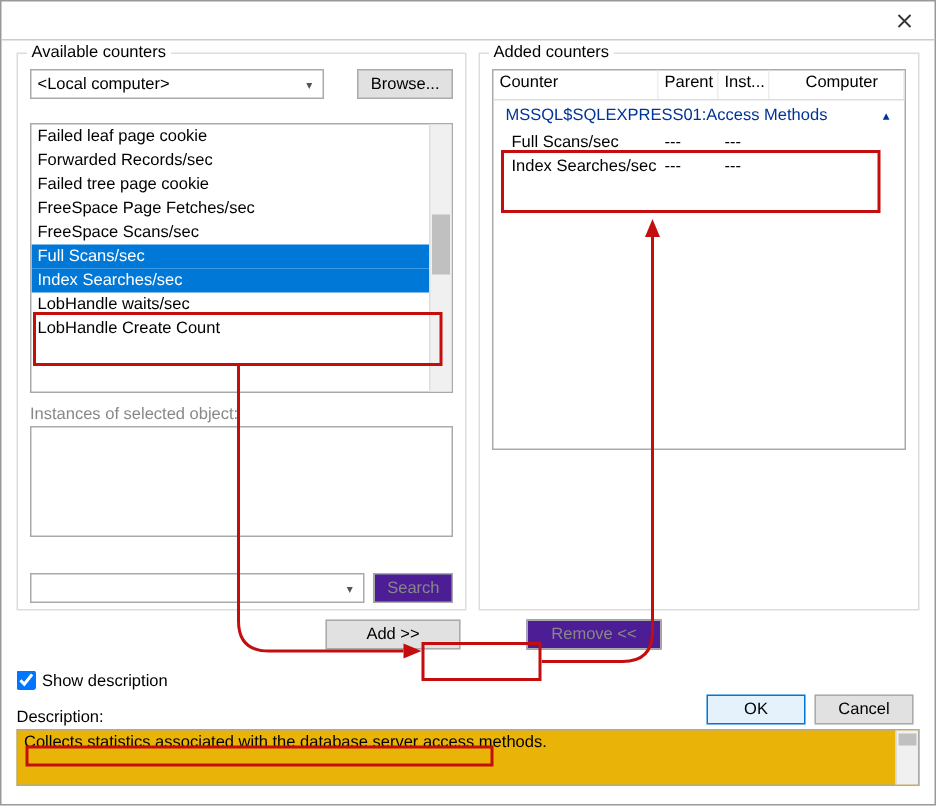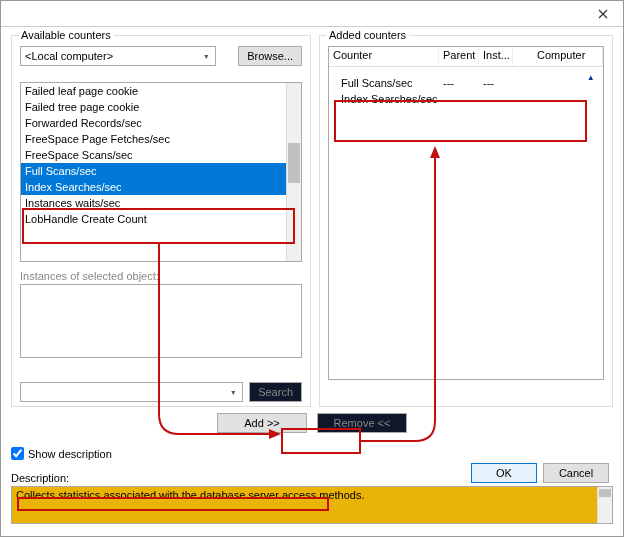--- a/index.html
+++ b/index.html
@@ -17,54 +17,54 @@
 .left-col { flex: 0 0 300px; }
 .right-col { flex: 1; }
 
 .label-row { margin-bottom: 2px; }
 
 .combo-row { display: flex; gap: 22px; margin-bottom: 16px; }
 .combo { flex: 1; height: 20px; border: 1px solid #aaa; background: #fff; padding: 0 4px; position: relative; display: flex; align-items: center; }
 .combo .caret { position: absolute; right: 2px; top: 2px; width: 14px; height: 14px; display: flex; align-items: center; justify-content: center; font-size: 8px; color: #555; }
 
 .btn { height: 20px; border: 1px solid #aaa; background: #e1e1e1; padding: 0 8px; display: flex; align-items: center; cursor: pointer; }
-.btn.disabled { color: #888; background: #0f172a; }
+.btn.disabled { color: #888; background: #4c1d95; }
 
 .listbox { border: 1px solid #aaa; background: #fff; height: 180px; position: relative; }
 .listbox-inner { position: absolute; inset: 0 15px 0 0; overflow: hidden; }
 .scrollbar-v { position: absolute; right: 0; top: 0; bottom: 0; width: 15px; background: #f0f0f0; border-left: 1px solid #ddd; }
 .scrollbar-v .thumb { position: absolute; left: 1px; right: 1px; top: 60px; height: 40px; background: #c0c0c0; }
 .list-item { height: 16px; padding: 0 4px; display: flex; align-items: center; white-space: nowrap; }
 .list-item.selected { background: #0078d7; color: #fff; }
 
 .instances-label { margin-top: 8px; margin-bottom: 2px; color: #888; }
 .instances-box { border: 1px solid #aaa; background: #fff; height: 74px; }
 
 .search-row { display: flex; gap: 6px; margin-top: 24px; }
 .search-combo { flex: 1; height: 20px; border: 1px solid #aaa; background: #fff; position: relative; }
 .search-combo .caret { position: absolute; right: 2px; top: 2px; width: 14px; height: 14px; display: flex; align-items: center; justify-content: center; font-size: 8px; color: #555; }
 
-.added-grid { border: 1px solid #aaa; background: #fff; height: 334px; display: flex; flex-direction: column; position: relative; }
+.added-grid { border: 1px solid #aaa; background: #fff; height: 254px; display: flex; flex-direction: column; position: relative; }
 .grid-header { display: flex; height: 20px; border-bottom: 1px solid #ddd; }
 .grid-header > div { border-right: 1px solid #eee; padding: 2px 4px; overflow: hidden; white-space: nowrap; }
 .col-counter { flex: 0 0 110px; }
 .col-parent { flex: 0 0 40px; }
 .col-inst { flex: 0 0 34px; }
 .col-computer { flex: 1; margin-left: 20px; }
 .grid-body { flex: 1; padding: 2px 4px 4px 4px; overflow: hidden; }
 .grid-grouprow { color: #003399; padding: 2px 0 4px 4px; position: relative; }
 .grid-grouprow .collapse-caret { position: absolute; right: 6px; top: 3px; font-size: 9px; color: #003399; }
 .grid-row { display: flex; height: 16px; align-items: center; padding-left: 8px; }
 .grid-row > div:nth-child(1) { flex: 0 0 102px; overflow:hidden; white-space:nowrap; }
 .grid-row > div:nth-child(2) { flex: 0 0 40px; }
 .grid-row > div:nth-child(3) { flex: 0 0 34px; }
 .grid-row > div:nth-child(4) { flex: 1; }
 
 .mid-buttons { display: flex; justify-content: center; gap: 10px; margin-top: 6px; }
-.mid-buttons .btn { min-width: 90px; justify-content: center; }
+.mid-buttons .btn { min-width: 90px; justify-content: center; margin-left: 34px; }
 
 .show-desc { margin-top: 14px; display: flex; align-items: center; gap: 4px; }
 .show-desc input { margin:0; }
 
 .bottom-buttons { position: absolute; right: 14px; top: 436px; display: flex; gap: 6px; }
 .bottom-buttons .btn { min-width: 66px; justify-content: center; }
 .btn.primary { border: 1px solid #0078d7; background: #e5f1fb; }
 
 .desc-label { margin-top: 12px; }
 .desc-box { border: 1px solid #aaa; background: #eab308; height: 38px; padding: 2px 4px; position: relative; margin-top: 2px; }
@@ -108,27 +108,27 @@
             <span class="caret">▾</span>
           </div>
           <div class="btn">
             <span>Browse...</span>
           </div>
         </div>
 
         <div class="listbox">
           <div class="listbox-inner" id="counters-list">
               <div class="list-item">Failed leaf page cookie</div>
+              <div class="list-item">Forwarded Records/sec</div>
               <div class="list-item">Failed tree page cookie</div>
-              <div class="list-item">Forwarded Records/sec</div>
               <div class="list-item">FreeSpace Page Fetches/sec</div>
               <div class="list-item">FreeSpace Scans/sec</div>
               <div class="list-item selected">Full Scans/sec</div>
               <div class="list-item selected">Index Searches/sec</div>
-              <div class="list-item">Instances waits/sec</div>
+              <div class="list-item">LobHandle waits/sec</div>
               <div class="list-item">LobHandle Create Count</div>
             </div>
           <div class="scrollbar-v">
               <div class="thumb"></div>
             </div>
         </div>
 
         <div class="instances-label">Instances of selected object:</div>
         <div class="instances-box"></div>
 
@@ -147,20 +147,21 @@
 
         <div class="added-grid">
           <div class="grid-header">
             <div class="col-counter">Counter</div>
             <div class="col-parent">Parent</div>
             <div class="col-inst">Inst...</div>
             <div class="col-computer">Computer</div>
           </div>
           <div class="grid-body">
             <div class="grid-grouprow">
+              <span>MSSQL$SQLEXPRESS01:Access Methods</span>
               <span class="collapse-caret">▴</span>
             </div>
             <div id="grid-rows">
                 <div class="grid-row">
                   <div>Full Scans/sec</div>
                   <div>---</div>
                   <div>---</div>
                   <div></div>
                 </div>
                 <div class="grid-row">

